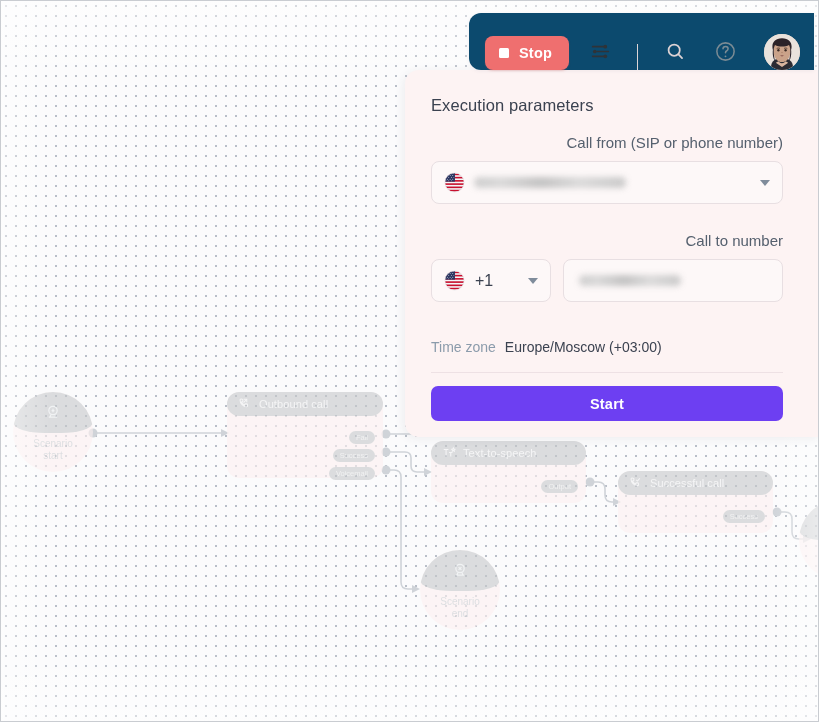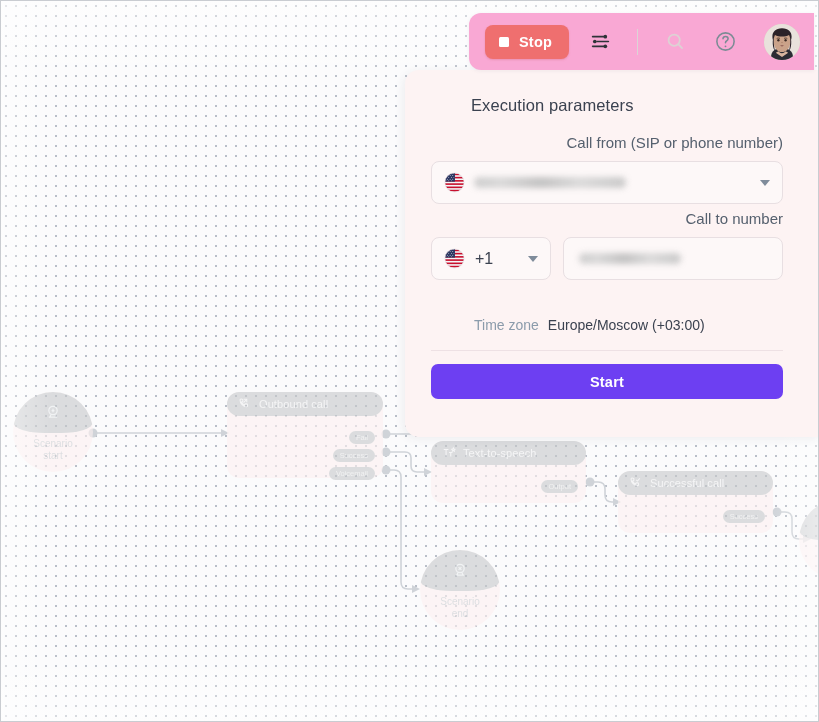--- a/index.html
+++ b/index.html
@@ -139,24 +139,24 @@
     filter: blur(0.4px);
   }
 
   
   #toolbar {
     position: absolute;
     right: 4px;
     top: 12px;
     height: 57px;
     display: flex;
-    align-items: center;
+    align-items: flex-end;
     gap: 12px;
     padding: 0 14px 0 16px;
-    background: #f9a8d4;
+    background: #0c4a6e;
     border-radius: 12px 0 0 12px;
     box-shadow: 0 1px 4px rgba(40,40,60,0.06);
     z-index: 30;
   }
   #stop-button {
     display: flex;
     align-items: center;
     gap: 10px;
     height: 34px;
     padding: 0 17px 0 14px;
@@ -217,21 +217,20 @@
     border-radius: 14px 0 0 14px;
     box-shadow: -2px 2px 10px rgba(60,50,70,0.07);
     padding: 26px 37px 0 26px;
     z-index: 20;
   }
   #panel-title {
     font-size: 16.5px;
     color: #3b4250;
     margin-bottom: 19px;
     letter-spacing: 0.1px;
-    margin-left: 40px;
   }
   .field-label {
     font-size: 15px;
     color: #55606e;
     margin-bottom: 10px;
     text-align: right;
   }
   .control-row { display: flex; gap: 12px; }
 
   .select-box,
@@ -285,21 +284,20 @@
   #timezone-row {
     display: flex;
     align-items: baseline;
     gap: 9px;
     margin-top: 18px;
   }
   #timezone-label {
     font-size: 14px;
     color: #8b9bab;
     cursor: pointer;
-    margin-left: 43px;
   }
   #timezone-value {
     font-size: 14px;
     color: #3b4250;
     margin-top: 19px;
   }
   #panel-divider {
     height: 1px;
     background: #eee1e4;
     margin: 17px 0 13px 0;
@@ -539,21 +537,21 @@
           </g>
           <circle cx="12" cy="12" r="11" fill="none" stroke="#e3e3e6" stroke-width="0.7"></circle>
         </svg>
         <div class="redacted" id="from-redacted"></div>
 
       </div>
       <span class="caret"></span>
     </div>
 
     
-    <div class="field-label" style="margin-top:6px;">Call to number</div>
+    <div class="field-label" style="margin-top:28px;">Call to number</div>
     <div class="control-row">
       <div class="code-box">
         <svg class="flag" viewBox="0 0 24 24">
           <defs>
               <clipPath id="cf2">
                 <circle cx="12" cy="12" r="11"></circle>
               </clipPath>
             </defs>
           <g clip-path="url(#cf2)">
             <rect width="24" height="24" fill="#f4f6f8"></rect>

